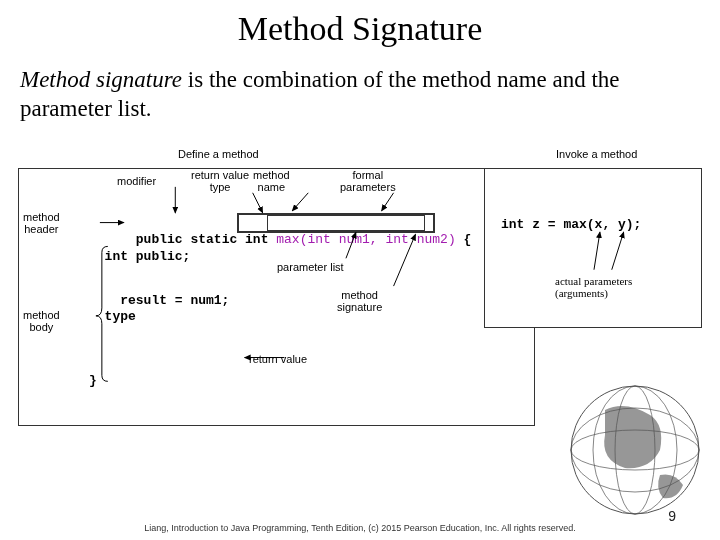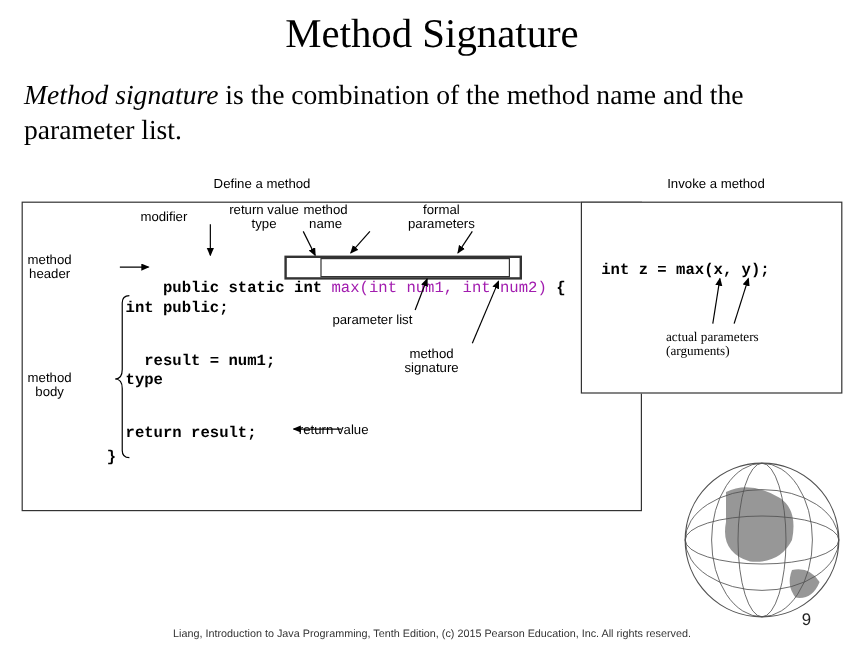--- a/index.html
+++ b/index.html
@@ -142,21 +142,20 @@
     <div class="param-box" style="left:248px; top:46px; width:158px; height:16px; border-width:1px;"></div>
 
     <div class="anno" style="left:4px; top:42px; white-space:pre;">method
 header</div>
     <div class="anno" style="left:4px; top:140px; white-space:pre;">method
 body</div>
 
     <div class="code-line" style="left:70px; top:80px;">  int public;</div>
     <div class="code-line" style="left:70px; top:124px;">    result = num1;</div>
     <div class="code-line" style="left:70px; top:140px;">  type</div>
-    <div class="code-line" style="left:70px; top:184px;">  return result;</div>
     <div class="code-line" style="left:70px; top:204px;">}</div>
 
     <div class="anno" style="left:258px; top:92px;">parameter list</div>
     <div class="anno" style="left:318px; top:120px; white-space:pre;">method
 signature</div>
     <div class="anno" style="left:230px; top:184px;">return value</div>
 
     <svg class="arrows" viewBox="0 0 440 258">
       <defs>
         <marker id="ah" markerWidth="7" markerHeight="7" refX="6" refY="3" orient="auto">

